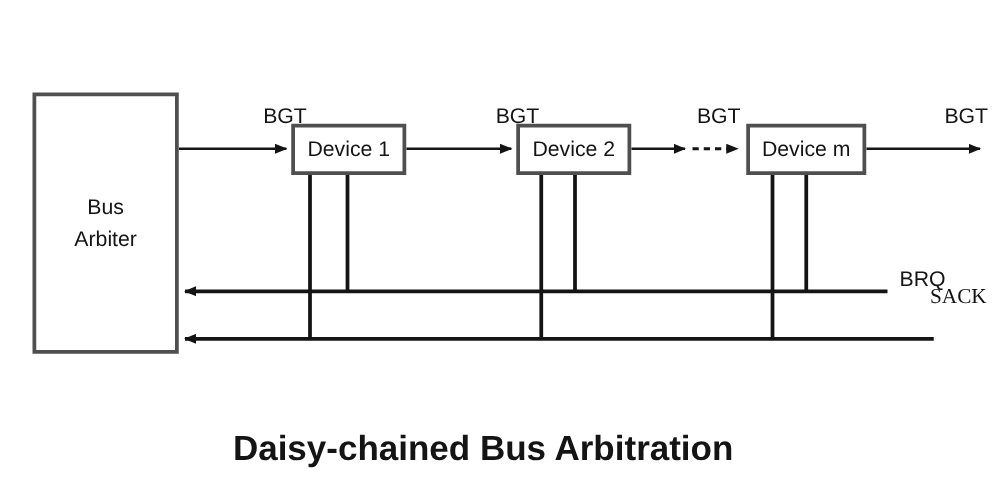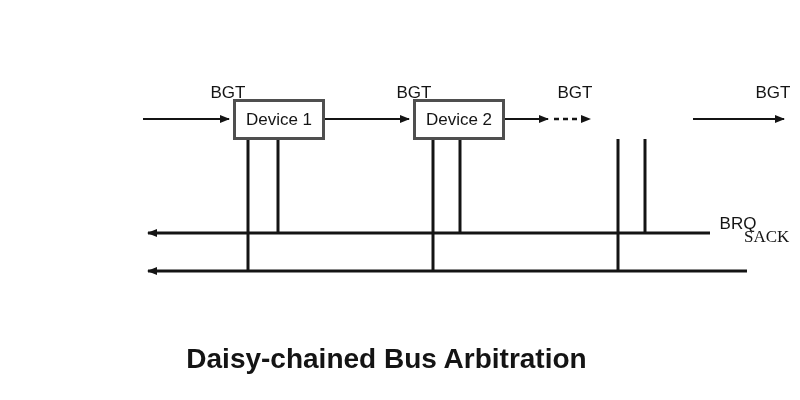--- a/index.html
+++ b/index.html
@@ -91,26 +91,35 @@
     <path class="wire thick" d="M747,271 H148" marker-end="url(#arrow)"></path>
 
     <path class="wire thick" d="M248,139 V271"></path>
     <path class="wire thick" d="M278,139 V233"></path>
     <path class="wire thick" d="M433,139 V271"></path>
     <path class="wire thick" d="M460,139 V233"></path>
     <path class="wire thick" d="M618,139 V271"></path>
     <path class="wire thick" d="M645,139 V233"></path>
   </svg>
 
+  <div class="box arbiter-box">
+    <div>
+      <div>Bus</div>
+      <div>Arbiter</div>
+    </div>
+  </div>
 
   <div class="box device-box device-1">
     <span>Device 1</span>
   </div>
   <div class="box device-box device-2">
     <span>Device 2</span>
+  </div>
+  <div class="box device-box device-m">
+    <span>Device m</span>
   </div>
 
   <span class="signal-label bgt bgt-1">BGT</span>
   <span class="signal-label bgt bgt-2">BGT</span>
   <span class="signal-label bgt bgt-3">BGT</span>
   <span class="signal-label bgt bgt-4">BGT</span>
 
   <span class="signal-label brq-label">BRQ</span>
   <span class="signal-label sack-label">SACK</span>
 

